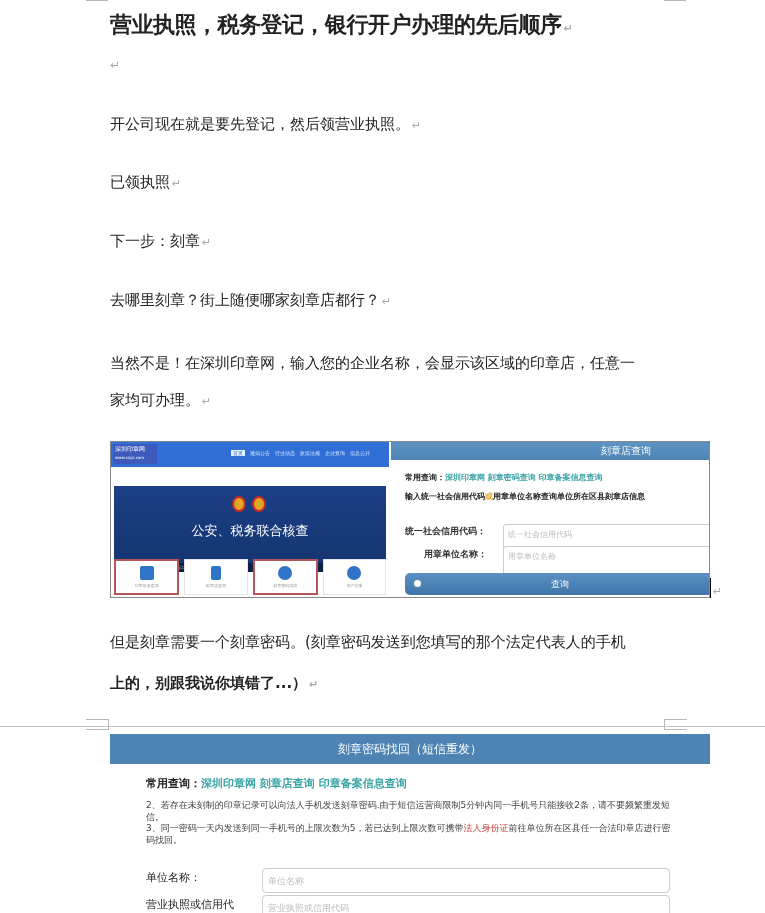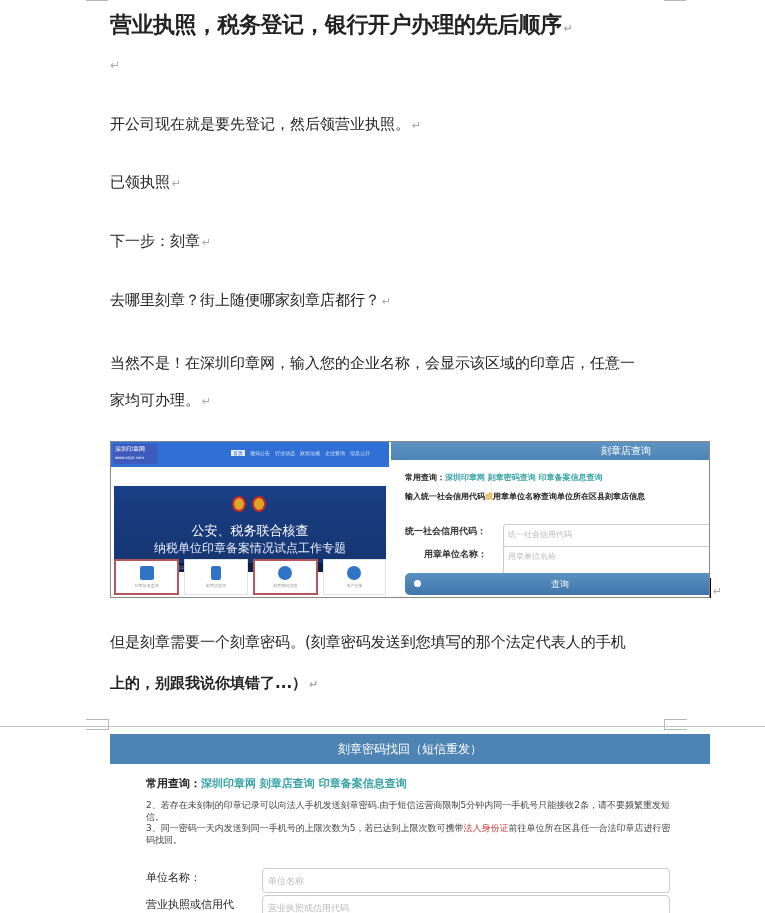--- a/index.html
+++ b/index.html
@@ -85,21 +85,20 @@
         <span>企业查询</span>
         <span>信息公开</span>
       </div>
     </div>
     <div class="s1-banner">
       <div class="s1-emblems">
           <div></div>
           <div></div>
         </div>
       <div class="s1-b1">公安、税务联合核查</div>
-      <div class="s1-b2">纳税单位印章备案情况试点工作专题</div>
       <div class="s1-strip">我国联合核查纳税单位印章备案情况工作专题</div>
     </div>
     <div class="s1-tiles">
       <div class="s1-tile hl">
           <div class="ic"></div>
           <div class="lbl">印章备案查询</div>
         </div>
       <div class="s1-tile">
           <div class="ic" style="width:10px;"></div>
           <div class="lbl">刻章店查询</div>

